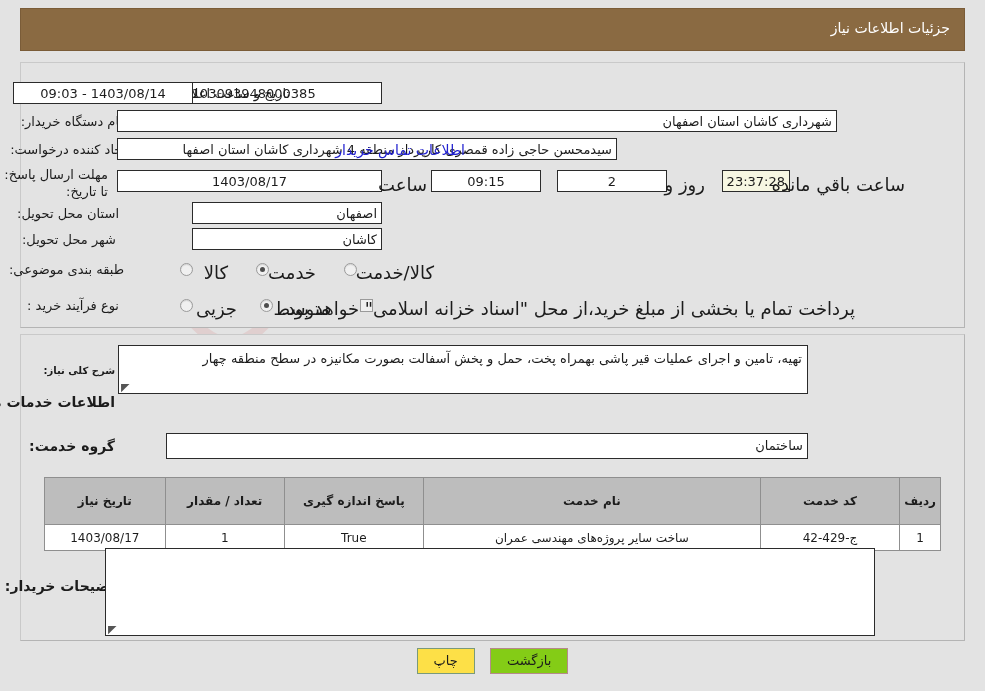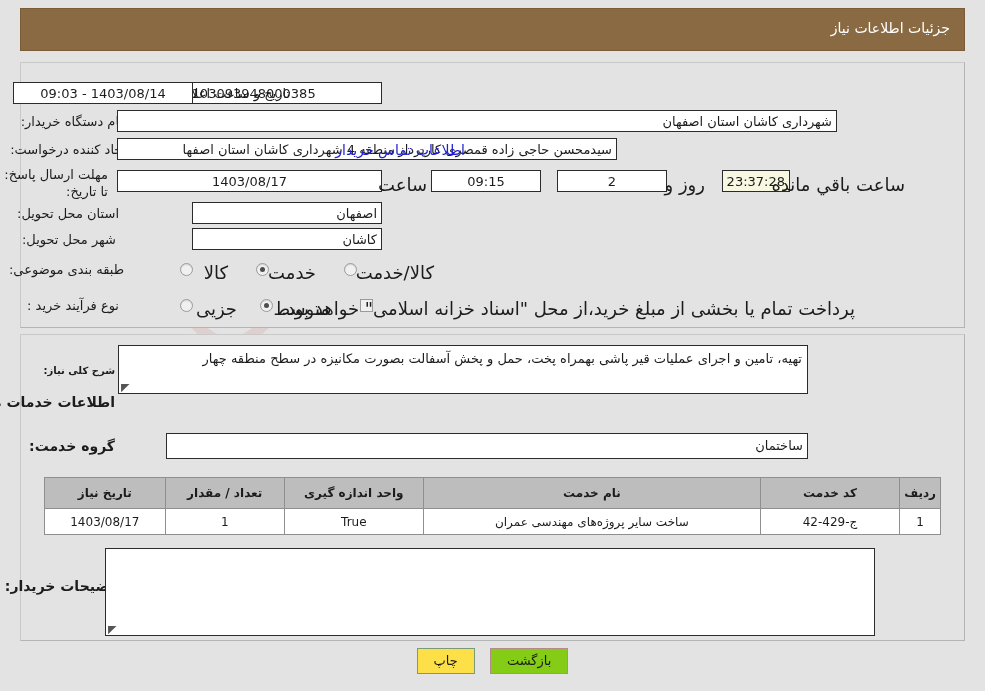--- a/index.html
+++ b/index.html
@@ -168,21 +168,21 @@
     font-size: 12px;
     z-index: 3;
     background: #fff;
   }
   #svc-table th {
     background: #bdbdbd;
     border: 1px solid #8f8f8f;
     font-weight: bold;
     color: #1c1c1c;
     height: 26px;
-    padding: 8px 4px;
+    padding: 16px 4px;
     text-align: center;
   }
   #svc-table td {
     background: #ffffff;
     border: 1px solid #8f8f8f;
     height: 26px;
     padding: 0 6px;
     text-align: center;
     color: #1c1c1c;
   }
@@ -289,21 +289,21 @@
 
 <span class="lbl bold-lbl" style="right:870px; top:438px; font-size:14px; z-index:3;">گروه خدمت:</span>
 <div class="fld right" style="right:177px; top:433px; width:642px; height:26px; line-height:22px; z-index:3;">ساختمان</div>
 
 <table id="svc-table">
   <thead>
     <tr>
       <th style="width:36px;">ردیف</th>
       <th style="width:140px;">کد خدمت</th>
       <th style="width:340px;">نام خدمت</th>
-      <th style="width:140px;">واحد اندازه گیری</th>
+      <th style="width:140px;">پاسخ اندازه گیری</th>
       <th style="width:120px;">تعداد / مقدار</th>
       <th style="width:121px;">تاریخ نیاز</th>
     </tr>
   </thead>
   <tbody>
     <tr>
       <td>1</td>
       <td>ج-429-42</td>
       <td class="name">ساخت سایر پروژه‌های مهندسی عمران</td>
       <td>True</td>

